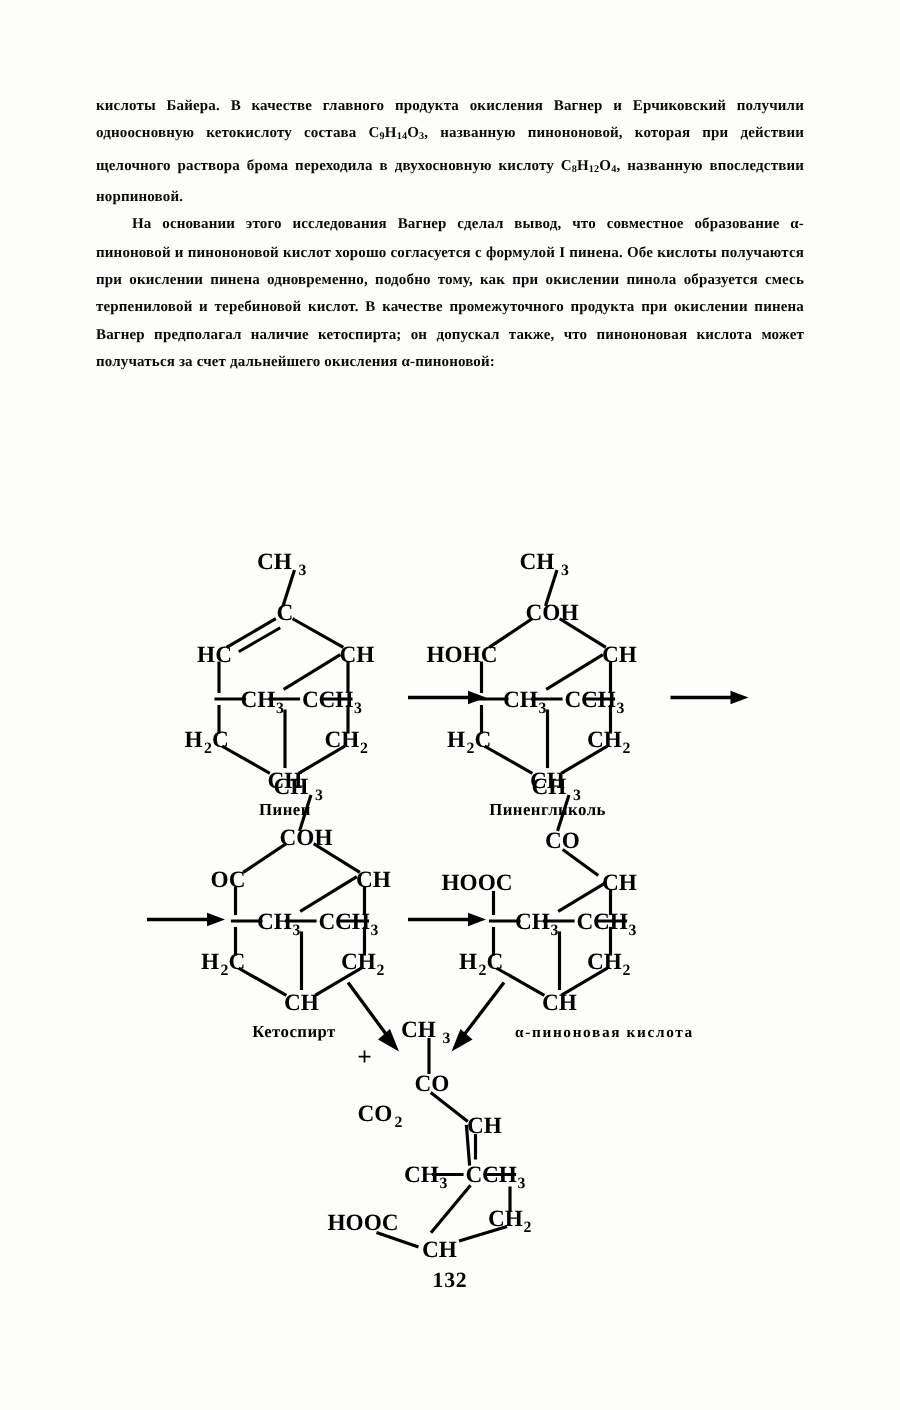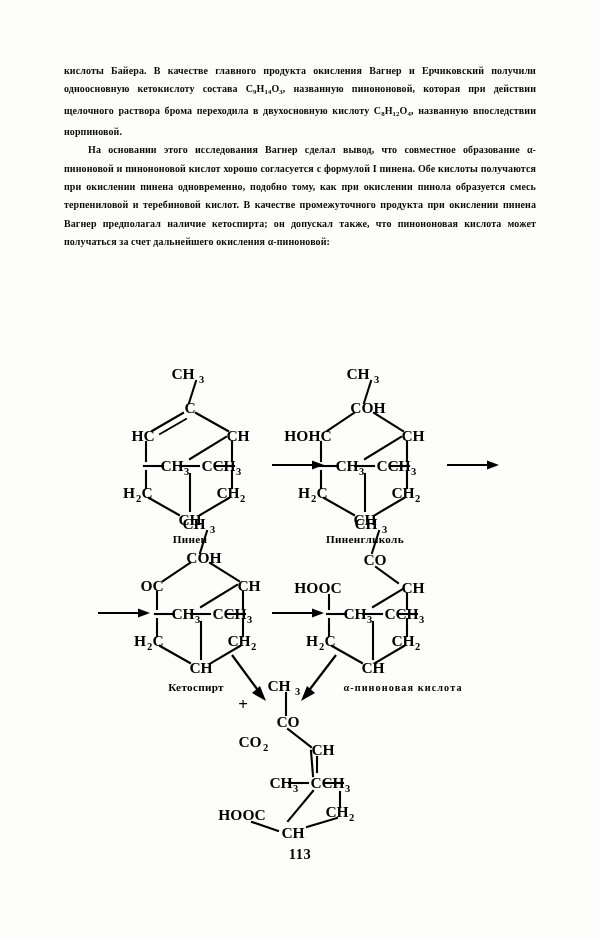--- a/index.html
+++ b/index.html
@@ -340,15 +340,15 @@
         <text class="atom" x="242" y="465" text-anchor="middle">HOOC</text>
         <text class="atom" x="337" y="462" text-anchor="middle">CH</text>
         <text class="sub" x="349" y="466">2</text>
         <text class="atom" x="293" y="483" text-anchor="middle">CH</text>
         <text class="caption-sp" x="257" y="500" text-anchor="middle">Пинононовая кислота</text>
       </g>
 
     </svg>
   </div>
 
-  <div id="folio">113</div>
+  <div id="folio">132</div>
 
 </div>
 
 </body></html>

